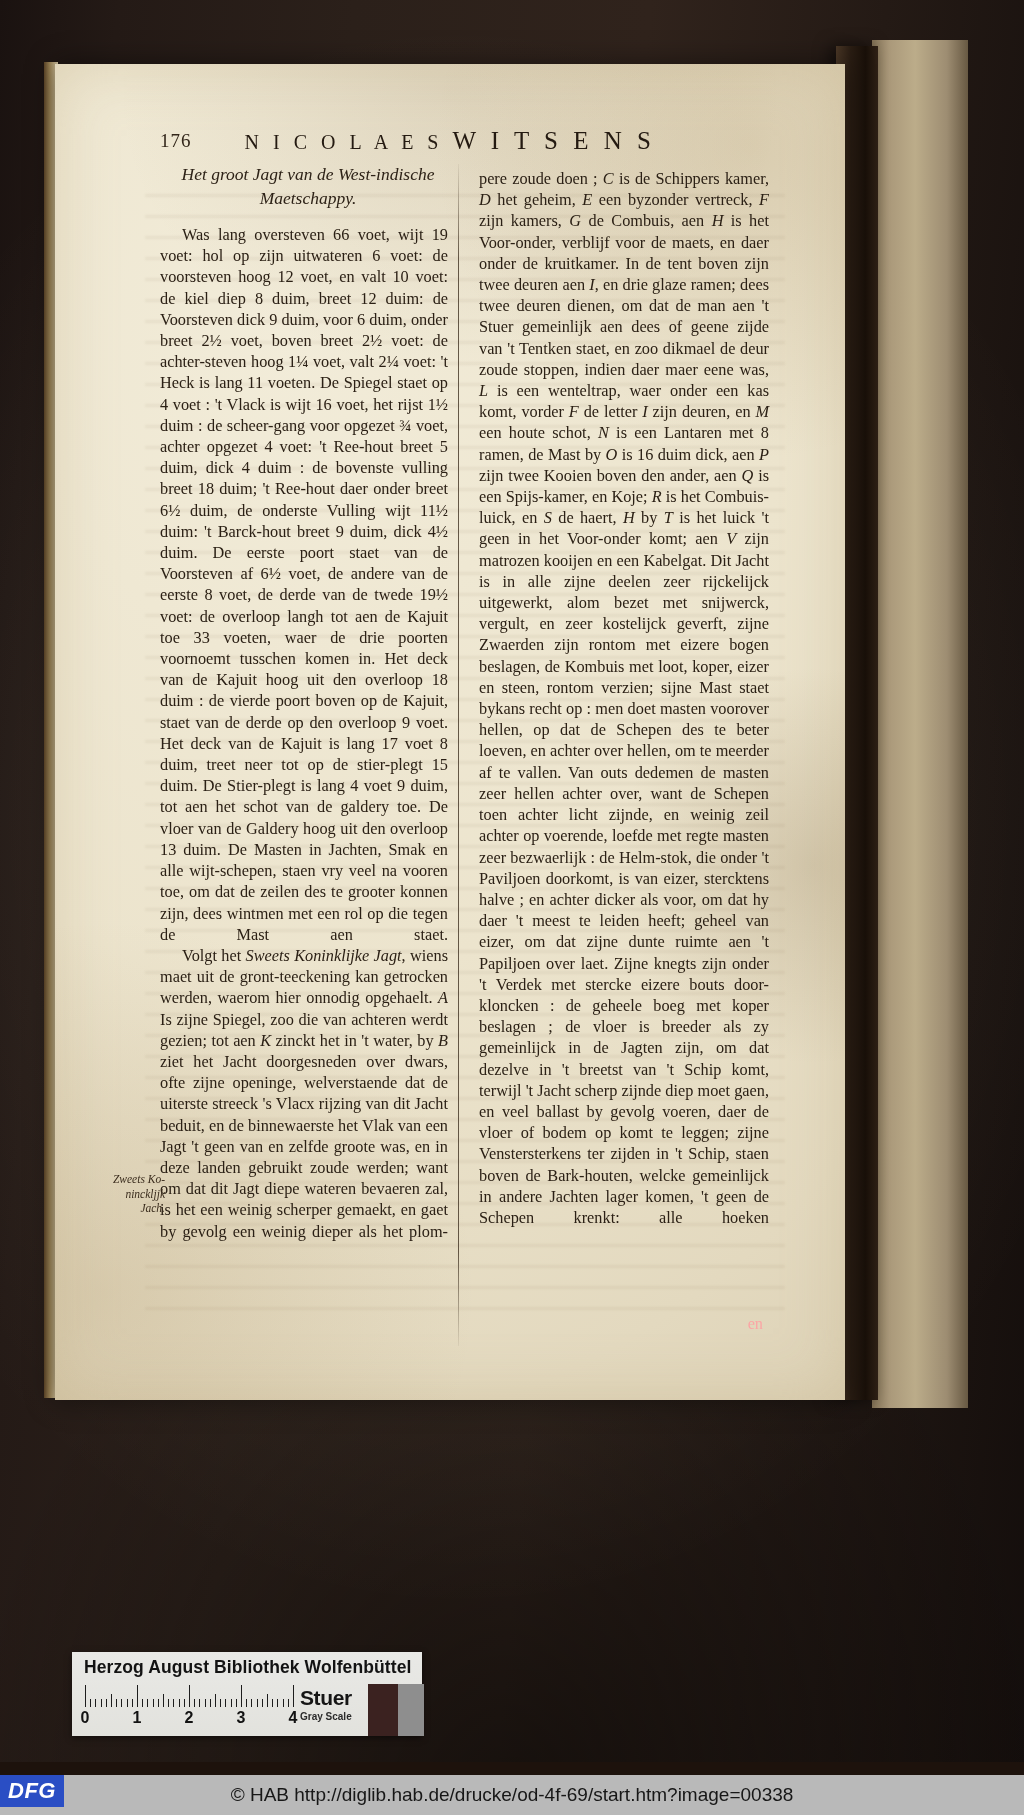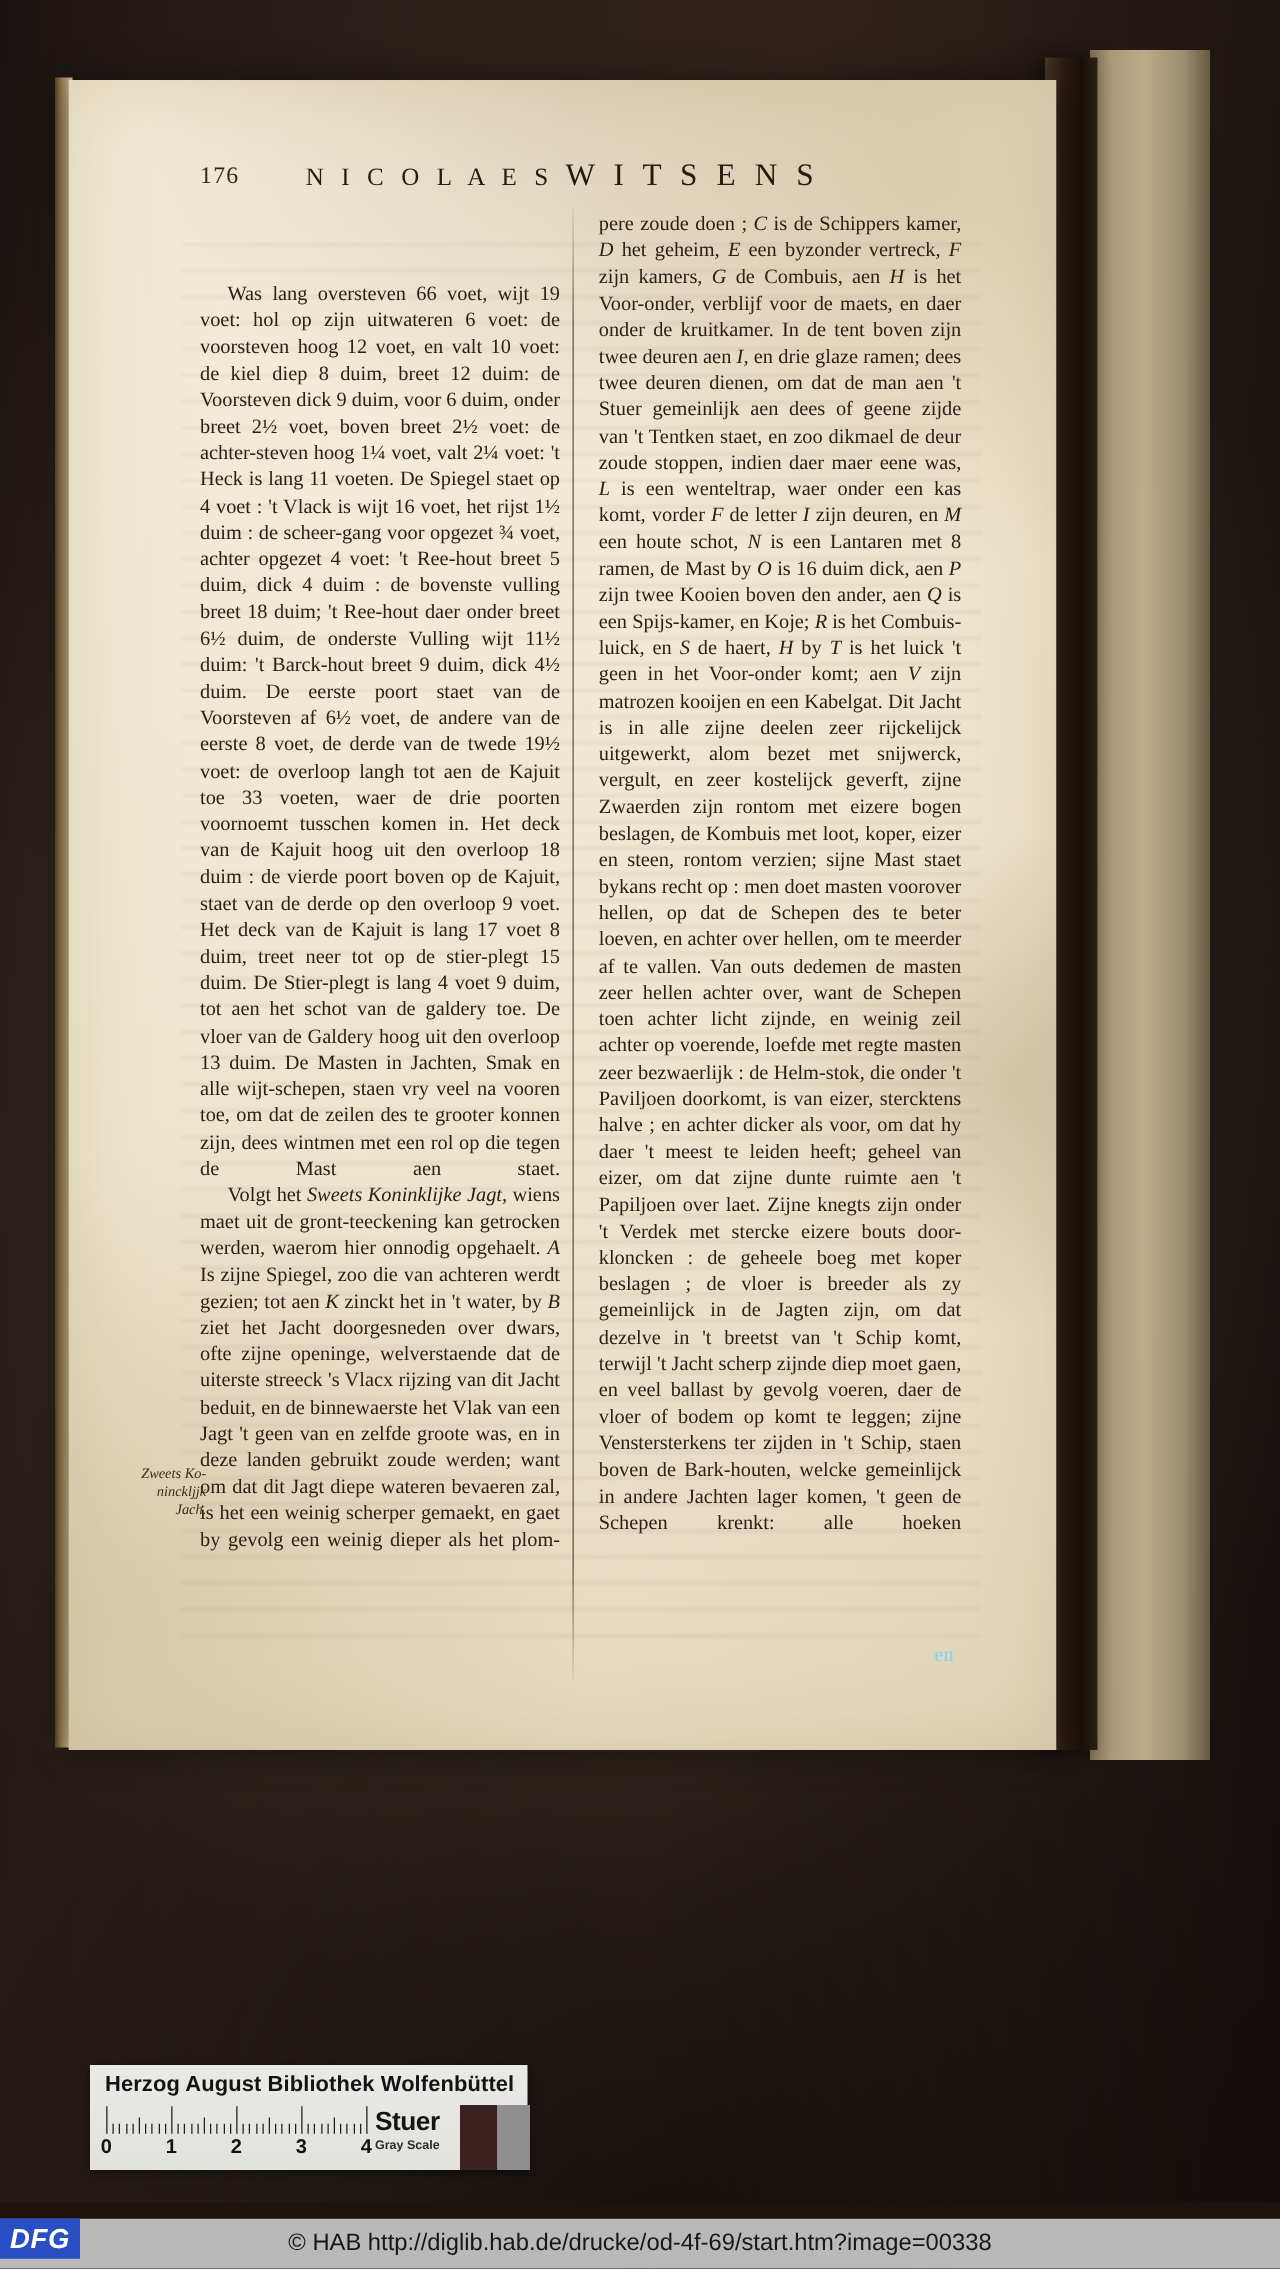--- a/index.html
+++ b/index.html
@@ -102,21 +102,21 @@
   .column i{font-style:italic;}
 
   #margin-note{
     position:absolute;left:48px;top:1108px;width:62px;
     font-style:italic;font-size:11.5px;line-height:14.5px;
     color:#3a2c1d;text-align:right;
   }
 
   #catchword{
     position:absolute;right:82px;top:1250px;
-    font-size:16.3px;color:#7dd3fc;
+    font-size:16.3px;color:#fca5a5;
   }
 
   
   #target-strip{
     position:absolute;left:72px;top:1652px;width:350px;height:84px;
     background:linear-gradient(180deg,#e9e9e6 0%,#e2e2dd 100%);
     box-shadow:0 2px 6px rgba(0,0,0,.5);
   }
   #target-title{
     position:absolute;left:12px;top:5px;font-family:"Liberation Sans",sans-serif;
@@ -184,20 +184,21 @@
   <div id="type-block">
 
     <div id="folio-row">
       <div id="folio">176</div>
       <div id="running-head">
         <span>N I C O L A E S</span>
         <span class="rh-big" style="">W I T S E N S</span>
       </div>
     </div>
 
+    <div id="section-title">Het groot Jagt van de West-indische Maetschappy.</div>
 
     <div id="col-rule"></div>
 
     <div class="column" id="col-left">
       <p class="indent">Was lang oversteven 66 voet, wijt 19 voet: hol op zijn uitwateren 6 voet: de voorsteven hoog 12 voet, en valt 10 voet: de kiel diep 8 duim, breet 12 duim: de Voorsteven dick 9 duim, voor 6 duim, onder breet 2½ voet, boven breet 2½ voet: de achter-steven hoog 1¼ voet, valt 2¼ voet: 't Heck is lang 11 voeten. De Spiegel staet op 4 voet : 't Vlack is wijt 16 voet, het rijst 1½ duim : de scheer-gang voor opgezet ¾ voet, achter opgezet 4 voet: 't Ree-hout breet 5 duim, dick 4 duim : de bovenste vulling breet 18 duim; 't Ree-hout daer onder breet 6½ duim, de onderste Vulling wijt 11½ duim: 't Barck-hout breet 9 duim, dick 4½ duim. De eerste poort staet van de Voorsteven af 6½ voet, de andere van de eerste 8 voet, de derde van de twede 19½ voet: de overloop langh tot aen de Kajuit toe 33 voeten, waer de drie poorten voornoemt tusschen komen in. Het deck van de Kajuit hoog uit den overloop 18 duim : de vierde poort boven op de Kajuit, staet van de derde op den overloop 9 voet. Het deck van de Kajuit is lang 17 voet 8 duim, treet neer tot op de stier-plegt 15 duim. De Stier-plegt is lang 4 voet 9 duim, tot aen het schot van de galdery toe. De vloer van de Galdery hoog uit den overloop 13 duim. De Masten in Jachten, Smak en alle wijt-schepen, staen vry veel na vooren toe, om dat de zeilen des te grooter konnen zijn, dees wintmen met een rol op die tegen de Mast aen staet.</p>
       <p class="indent" id="left-p2"><span>Volgt het </span><i>Sweets Koninklijke Jagt</i><span>, wiens maet uit de gront-teeckening kan getrocken werden, waerom hier onnodig opgehaelt.  </span><i>A</i><span> Is zijne Spiegel, zoo die van achteren werdt gezien; tot aen </span><i>K</i><span> zinckt het in 't water, by </span><i>B</i><span> ziet het Jacht doorgesneden over dwars, ofte zijne openinge, welverstaende dat de uiterste streeck 's Vlacx rijzing van dit Jacht beduit, en de binnewaerste het Vlak van een Jagt 't geen van en zelfde groote was, en in deze landen gebruikt zoude werden; want om dat dit Jagt diepe wateren bevaeren zal, is het een weinig scherper gemaekt, en gaet by gevolg een weinig dieper als het plom-</span></p>
     </div>
 
     <div class="column" id="col-right">
       <p id="right-p1"><span>pere zoude doen ; </span><i>C</i><span> is de Schippers kamer, </span><i>D</i><span> het geheim, </span><i>E</i><span> een byzonder vertreck, </span><i>F</i><span> zijn kamers, </span><i>G</i><span> de Combuis, aen </span><i>H</i><span> is het Voor-onder, verblijf voor de maets, en daer onder de kruitkamer.  In de tent boven zijn twee deuren aen </span><i>I</i><span>, en drie glaze ramen; dees twee deuren dienen, om dat de man aen 't Stuer gemeinlijk aen dees of geene zijde van 't Tentken staet, en zoo dikmael de deur zoude stoppen, indien daer maer eene was, </span><i>L</i><span> is een wenteltrap, waer onder een kas komt, vorder </span><i>F</i><span> de letter </span><i>I</i><span> zijn deuren, en </span><i>M</i><span> een houte schot, </span><i>N</i><span> is een Lantaren met 8 ramen, de Mast by </span><i>O</i><span> is 16 duim dick, aen </span><i>P</i><span> zijn twee Kooien boven den ander, aen </span><i>Q</i><span> is een Spijs-kamer, en Koje; </span><i>R</i><span> is het Combuis-luick, en </span><i>S</i><span> de haert, </span><i>H</i><span> by </span><i>T</i><span> is het luick 't geen in het Voor-onder komt; aen </span><i>V</i><span> zijn matrozen kooijen en een Kabelgat. Dit Jacht is in alle zijne deelen zeer rijckelijck uitgewerkt, alom bezet met snijwerck, vergult, en zeer kostelijck geverft, zijne Zwaerden zijn rontom met eizere bogen beslagen, de Kombuis met loot, koper, eizer en steen, rontom verzien; sijne Mast staet bykans recht op : men doet masten voorover hellen, op dat de Schepen des te beter loeven, en achter over hellen, om te meerder af te vallen. Van outs dedemen de masten zeer hellen achter over, want de Schepen toen achter licht zijnde, en weinig zeil achter op voerende, loefde met regte masten zeer bezwaerlijk : de Helm-stok, die onder 't Paviljoen doorkomt, is van eizer, stercktens halve ; en achter dicker als voor, om dat hy daer 't meest te leiden heeft; geheel van eizer, om dat zijne dunte ruimte aen 't Papiljoen over laet. Zijne knegts zijn onder 't Verdek met stercke eizere bouts door-kloncken : de geheele boeg met koper beslagen ; de vloer is breeder als zy gemeinlijck in de Jagten zijn, om dat dezelve in 't breetst van 't Schip komt, terwijl 't Jacht scherp zijnde diep moet gaen, en veel ballast by gevolg voeren, daer de vloer of bodem op komt te leggen; zijne Venstersterkens ter zijden in 't Schip, staen boven de Bark-houten, welcke gemeinlijck in andere Jachten lager komen, 't geen de Schepen krenkt: alle hoeken</span></p>

